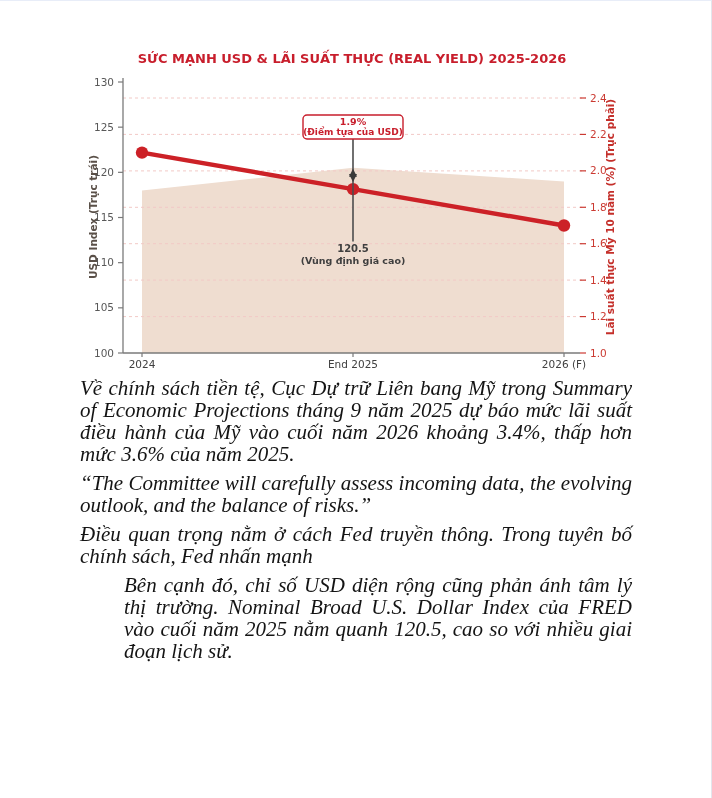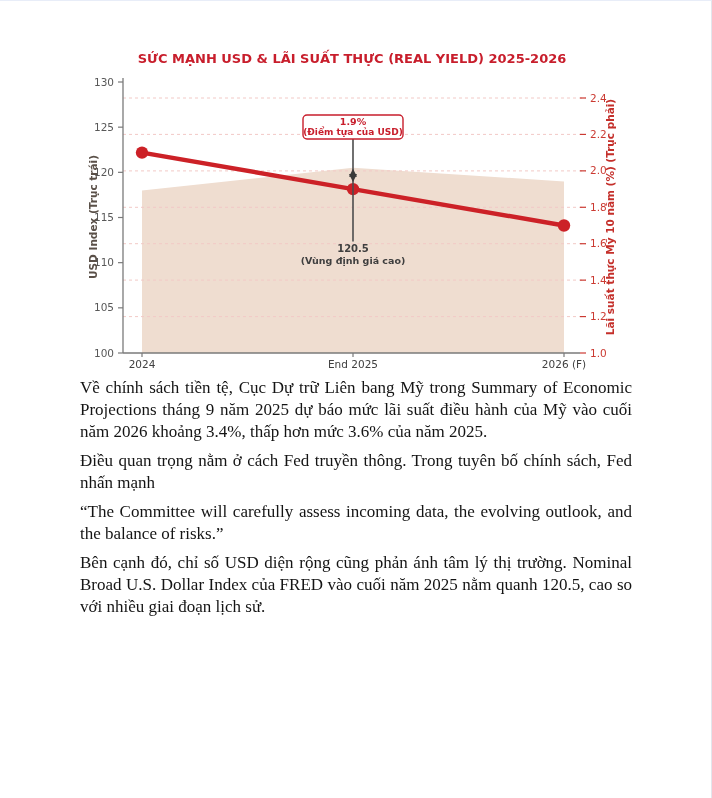--- a/index.html
+++ b/index.html
@@ -8,24 +8,24 @@
     font-family:"Liberation Serif",serif;
   }
   .page{
     position:relative;width:711px;height:797px;background:#ffffff;
     border-top:1px solid #e8edf8;border-right:1px solid #e3e6ed;
   }
   #chart{position:absolute;left:0;top:0;display:block;}
   #chart text{font-family:"DejaVu Sans",sans-serif;}
   .body-text{
     position:absolute;left:80px;top:376px;width:552px;
-    font-size:17px;line-height:22px;color:#141414;text-align:justify;
+    font-size:21px;line-height:22px;color:#141414;text-align:justify;font-style:italic;
   }
   .body-text p{margin:0 0 7px 0;}
-  .body-text p:last-child{margin-bottom:0;}
+  .body-text p:last-child{margin-bottom:0;margin-left:44px;}
 </style>
 </head>
 <body>
 
 <div class="page">
 
   <svg id="chart" width="712" height="374" viewBox="0 0 712 374">
       <polygon points="142,189.4 353,166.8 564,180.4 564,352 142,352" fill="#efddd0"></polygon>
       <line x1="123" y1="315.6" x2="586" y2="315.6" stroke="#f2c9c6" stroke-width="1" stroke-dasharray="3 3"></line>
       <line x1="123" y1="279.1" x2="586" y2="279.1" stroke="#f2c9c6" stroke-width="1" stroke-dasharray="3 3"></line>
@@ -84,18 +84,18 @@
       <text x="353" y="134" text-anchor="middle" font-size="9" font-weight="bold" fill="#c81e2c">(Điểm tựa của USD)</text>
       <text x="353" y="251" text-anchor="middle" font-size="10" font-weight="bold" fill="#3f3f3f">120.5</text>
       <text x="353" y="263" text-anchor="middle" font-size="9.5" font-weight="bold" fill="#3f3f3f">(Vùng định giá cao)</text>
       <text transform="translate(97,216) rotate(-90)" text-anchor="middle" font-size="10.5" font-weight="bold" fill="#5a5048">USD Index (Trục trái)</text>
       <text transform="translate(614,216) rotate(-90)" text-anchor="middle" font-size="10.5" font-weight="bold" fill="#c42f2a">Lãi suất thực Mỹ 10 năm (%) (Trục phải)</text>
       <text x="352" y="62" text-anchor="middle" font-size="13" font-weight="bold" fill="#c81e2c">SỨC MẠNH USD &amp; LÃI SUẤT THỰC (REAL YIELD) 2025-2026</text>
     </svg>
 
   <div class="body-text">
     <p>Về chính sách tiền tệ, Cục Dự trữ Liên bang Mỹ trong Summary of Economic Projections tháng 9 năm 2025 dự báo mức lãi suất điều hành của Mỹ vào cuối năm 2026 khoảng 3.4%, thấp hơn mức 3.6% của năm 2025.</p>
+    <p>“The Committee will carefully assess incoming data, the evolving outlook, and the balance of risks.”</p>
     <p>Điều quan trọng nằm ở cách Fed truyền thông. Trong tuyên bố chính sách, Fed nhấn mạnh</p>
-    <p>“The Committee will carefully assess incoming data, the evolving outlook, and the balance of risks.”</p>
     <p>Bên cạnh đó, chỉ số USD diện rộng cũng phản ánh tâm lý thị trường. Nominal Broad U.S. Dollar Index của FRED vào cuối năm 2025 nằm quanh 120.5, cao so với nhiều giai đoạn lịch sử.</p>
   </div>
 
 </div>
 
 </body></html>

